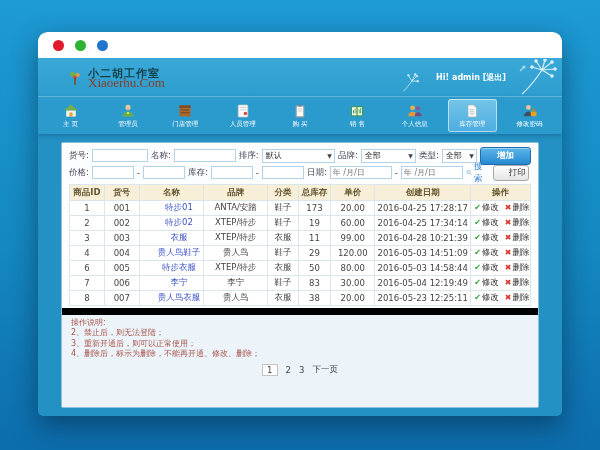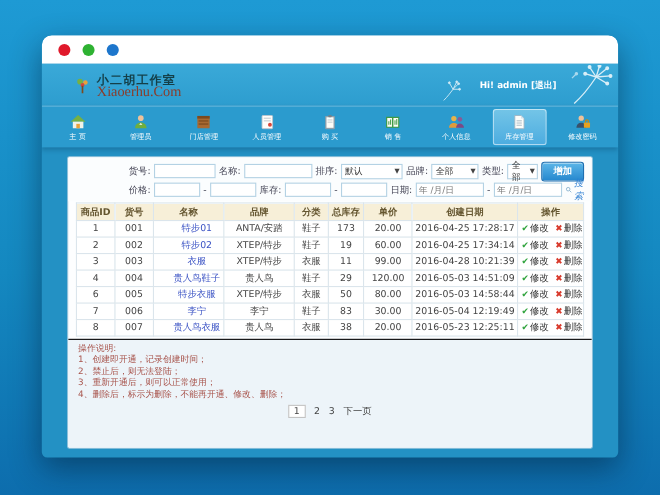--- a/index.html
+++ b/index.html
@@ -49,40 +49,40 @@
     box-shadow:inset 0 0 0 1px rgba(255,255,255,.55);
   }
   .nav-ico svg{width:16px;height:16px;display:block;}
   .nav-label{font-size:6.5px;color:#fff;margin-top:1px;white-space:nowrap;}
   .content{height:283px;padding:8px 23px 9px;box-sizing:border-box;}
   .panel{
     background:#fdfeff;border:1px solid #8fc0da;height:100%;box-sizing:border-box;
     border-radius:2px;overflow:hidden;display:flex;flex-direction:column;
   }
   .filters{padding:4px 7px 2px;background:#fbfdfe;}
-  .f-row{display:flex;align-items:center;gap:3px;height:17px;font-size:8.5px;color:#445;margin-left:48px;}
+  .f-row{display:flex;align-items:center;gap:3px;height:17px;font-size:8.5px;color:#445;}
   .f-row label{white-space:nowrap;}
   .inp{
     height:13px;border:1px solid #b4d2e4;background:#fff;font-size:8px;
     padding:0 2px;box-sizing:border-box;color:#333;font-family:inherit;outline:none;
   }
   .inp::placeholder{color:#777;}
   .sel{
     height:14px;border:1px solid #b4d2e4;background:#fff;display:flex;align-items:center;
     justify-content:space-between;font-size:8px;padding:0 2px 0 3px;box-sizing:border-box;
     color:#333;cursor:pointer;
   }
   .sel .arr{font-size:6px;color:#444;font-style:normal;margin-left:2px;}
   .btn-add{
     margin-left:auto;width:54px;height:16px;border-radius:3px;
     background:linear-gradient(#5cb6e8,#2688cf);border:1px solid #1f6fb0;
     color:#fff;font-size:8.5px;display:flex;align-items:center;justify-content:center;
     font-weight:bold;cursor:pointer;box-shadow:inset 0 1px 0 rgba(255,255,255,.4);
   }
-  .srch{margin-left:auto;display:flex;align-items:center;gap:2px;color:#2f7fd2;font-size:8.5px;cursor:pointer;font-style:italic;}
+  .srch{margin-left:auto;display:flex;align-items:center;gap:2px;color:#2f7fd2;font-size:8.5px;cursor:pointer;}
   .srch svg{width:9px;height:9px;}
   .btn-print{
     width:32px;height:14px;border:1px solid #a9a9a9;border-radius:3px;
     background:linear-gradient(#ffffff,#e4e4e4);font-size:8.5px;color:#333;
     display:flex;align-items:center;justify-content:center;cursor:pointer;margin-left:5px;margin-right:2px;padding-left:12px;
   }
   .tbl-wrap{padding:1px 7px 0;}
   table{width:100%;border-collapse:collapse;table-layout:fixed;font-size:8.5px;}
   th,td{border:1px solid #dbe5ec;text-align:center;padding:0;height:14px;overflow:hidden;white-space:nowrap;}
   th{background:#f7efd8;color:#64552f;font-weight:bold;height:15px;font-size:8.5px;}
@@ -93,21 +93,21 @@
   th:nth-child(4),td:nth-child(4){width:14%;}
   th:nth-child(5),td:nth-child(5){width:6.5%;}
   th:nth-child(6),td:nth-child(6){width:7%;}
   th:nth-child(7),td:nth-child(7){width:9.5%;}
   th:nth-child(8),td:nth-child(8){width:21%;}
   th:nth-child(9),td:nth-child(9){width:13%;}
   .nlink{color:#3a52c4;cursor:pointer;text-decoration:none;padding-left:15px;}
   .op{cursor:pointer;color:#333;margin:0 3px;white-space:nowrap;}
   .ic-edit{font-style:normal;color:#2fa33c;font-size:8px;margin-right:1px;}
   .ic-del{font-style:normal;color:#d8382a;font-size:8px;margin-right:1px;}
-  .bottom{flex:1;background:#edf4f9;margin-top:2px;border-top:1px solid #000000;}
+  .bottom{flex:1;background:#edf4f9;margin-top:2px;border-top:7px solid #000000;}
   .notes{padding:3px 9px 0;font-size:8px;color:#a8544c;line-height:1.3;}
   .pager{display:flex;justify-content:center;align-items:center;gap:8px;font-size:8.5px;color:#444;margin-top:4px;}
   .pg{cursor:pointer;}
   .pg.cur{border:1px solid #c3c3c3;background:#fff;padding:0 4px;}
 </style>
 </head>
 <body>
 
 <div class="window">
 
@@ -422,21 +422,20 @@
                 <td>2016-05-23 12:25:11</td>
                 <td class="ops"><span class="op"><i class="ic-edit">✔</i>修改</span><span class="op"><i class="ic-del">✖</i>删除</span></td>
               </tr>
             </tbody>
           </table>
       </div>
 
       <div class="bottom">
         <div class="notes" id="notes">
             <div>操作说明:</div>
-            <div>1、创建即开通，记录创建时间；</div>
             <div>2、禁止后，则无法登陆；</div>
             <div>3、重新开通后，则可以正常使用；</div>
             <div>4、删除后，标示为删除，不能再开通、修改、删除；</div>
           </div>
         <div class="pager" id="pager">
             <span class="pg cur">1</span>
             <span class="pg">2</span>
             <span class="pg">3</span>
             <span class="pg">下一页</span>
           </div>

